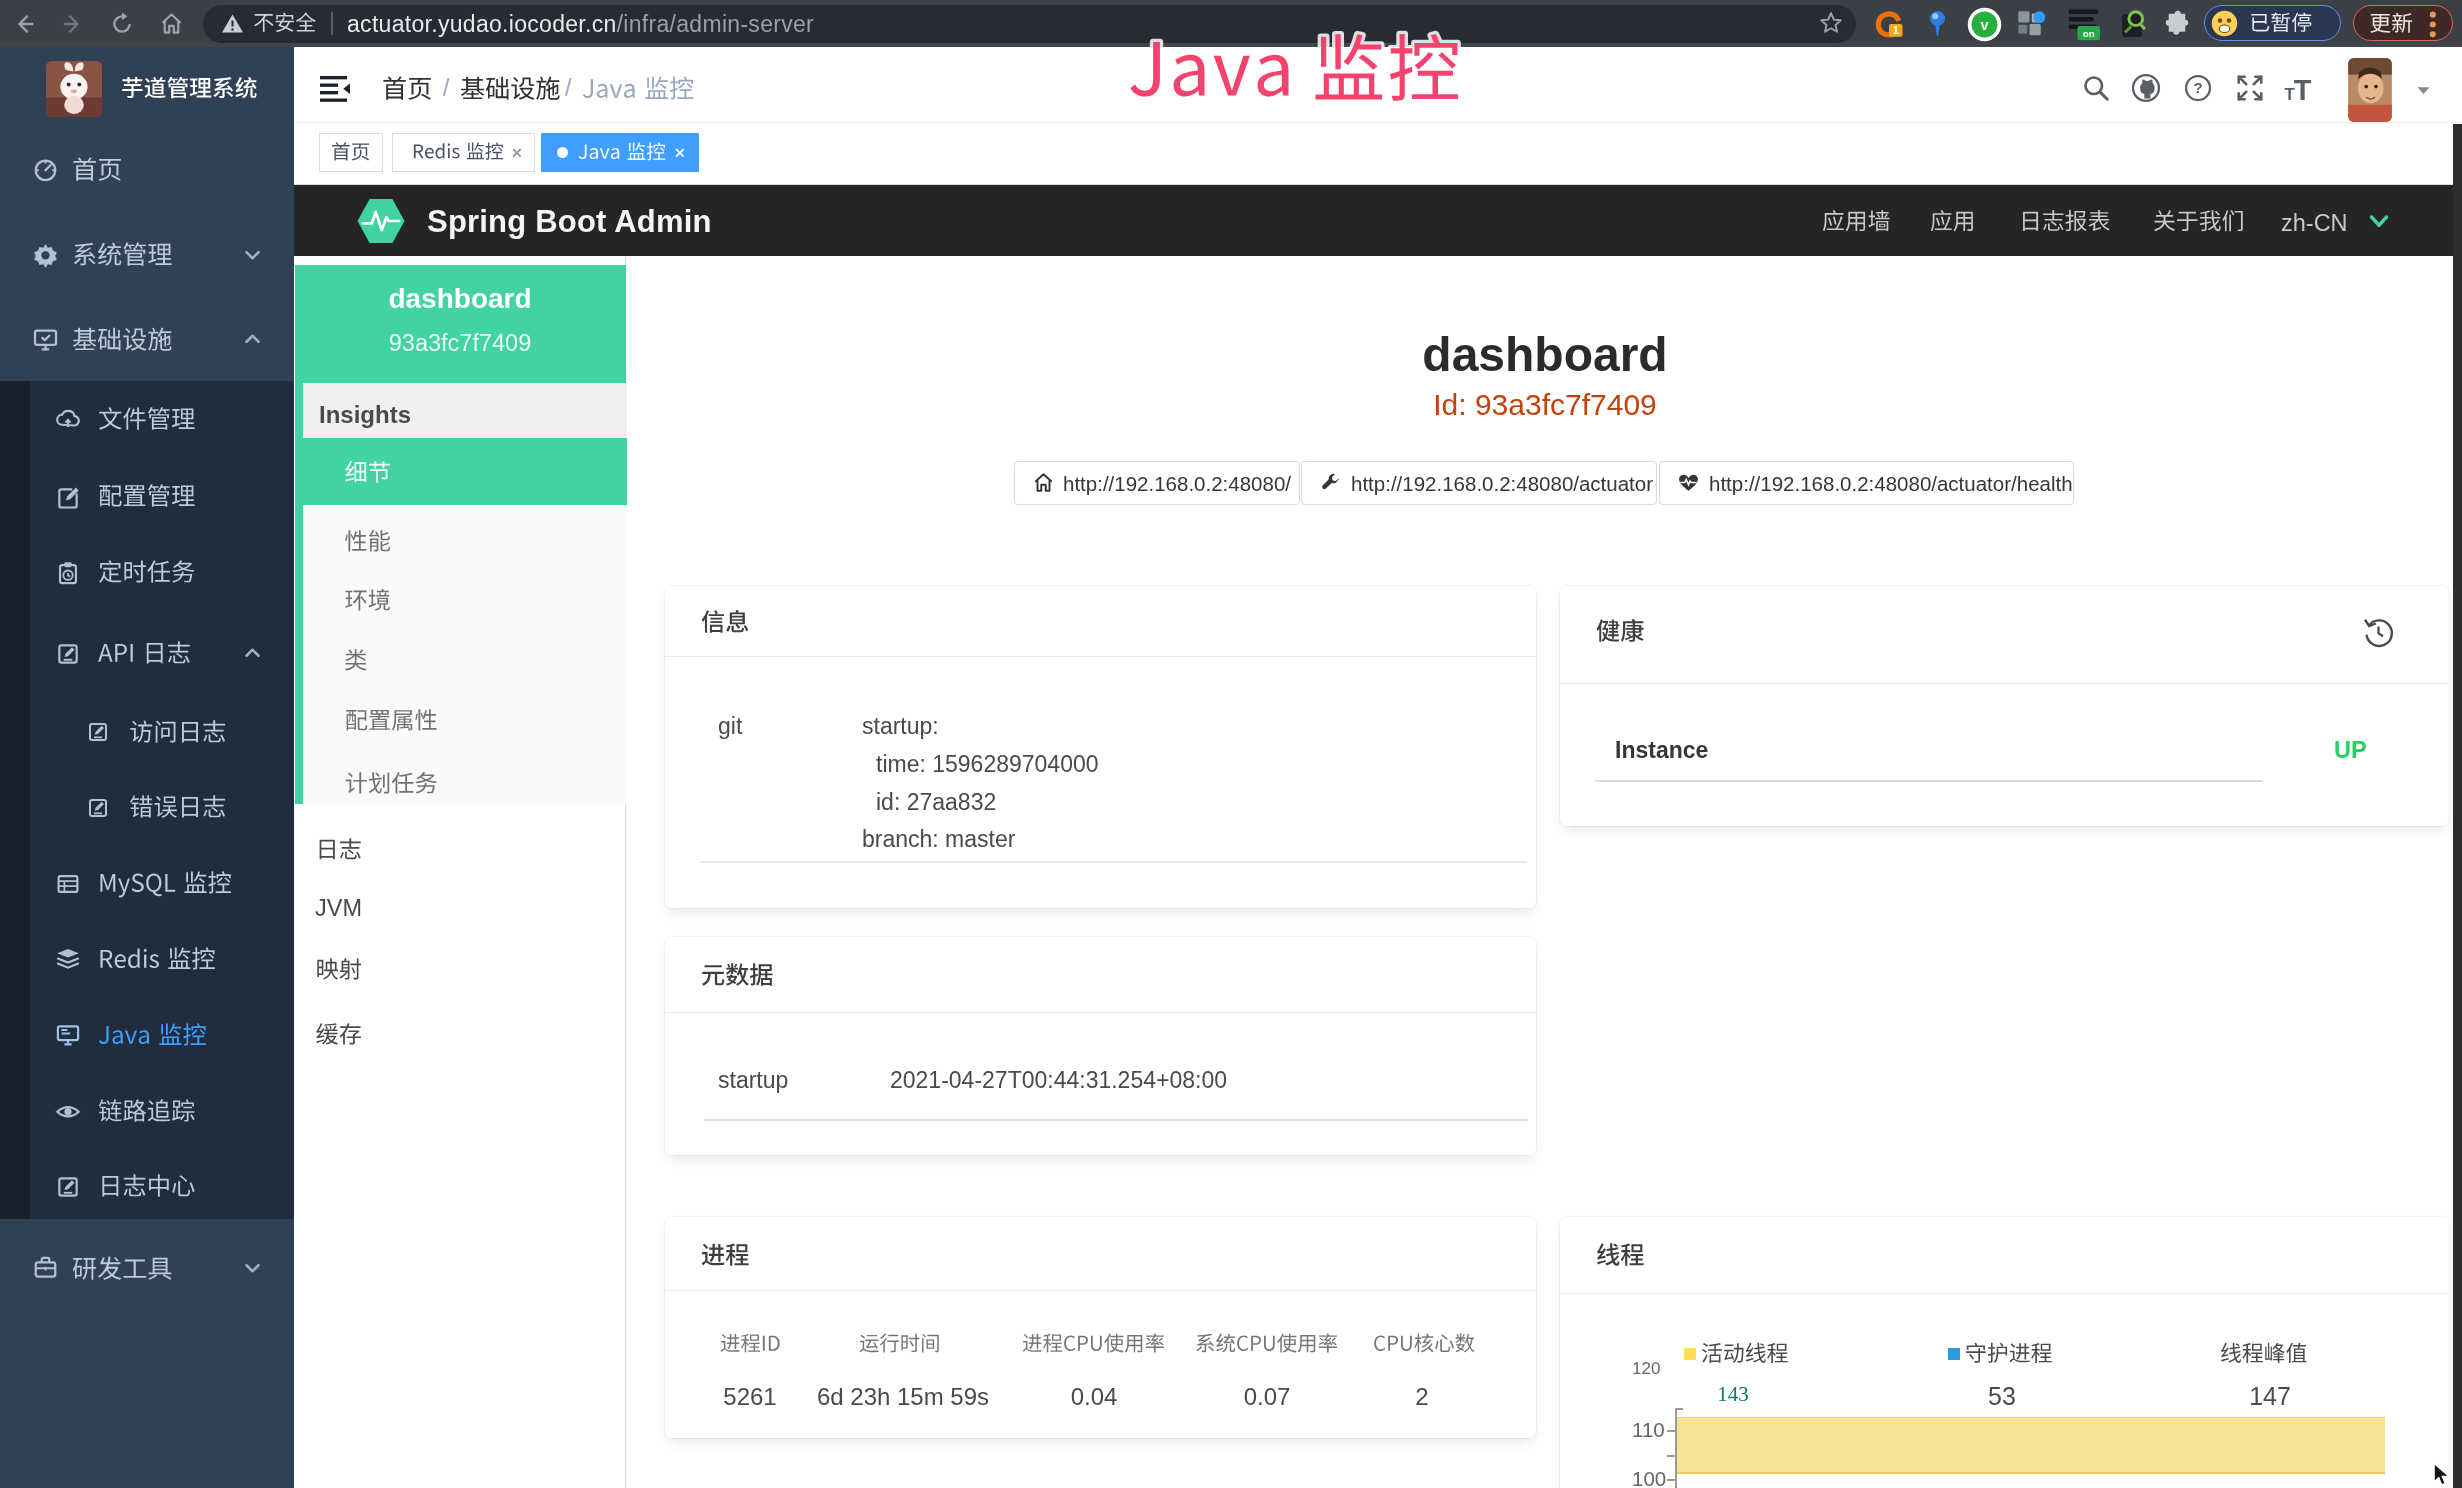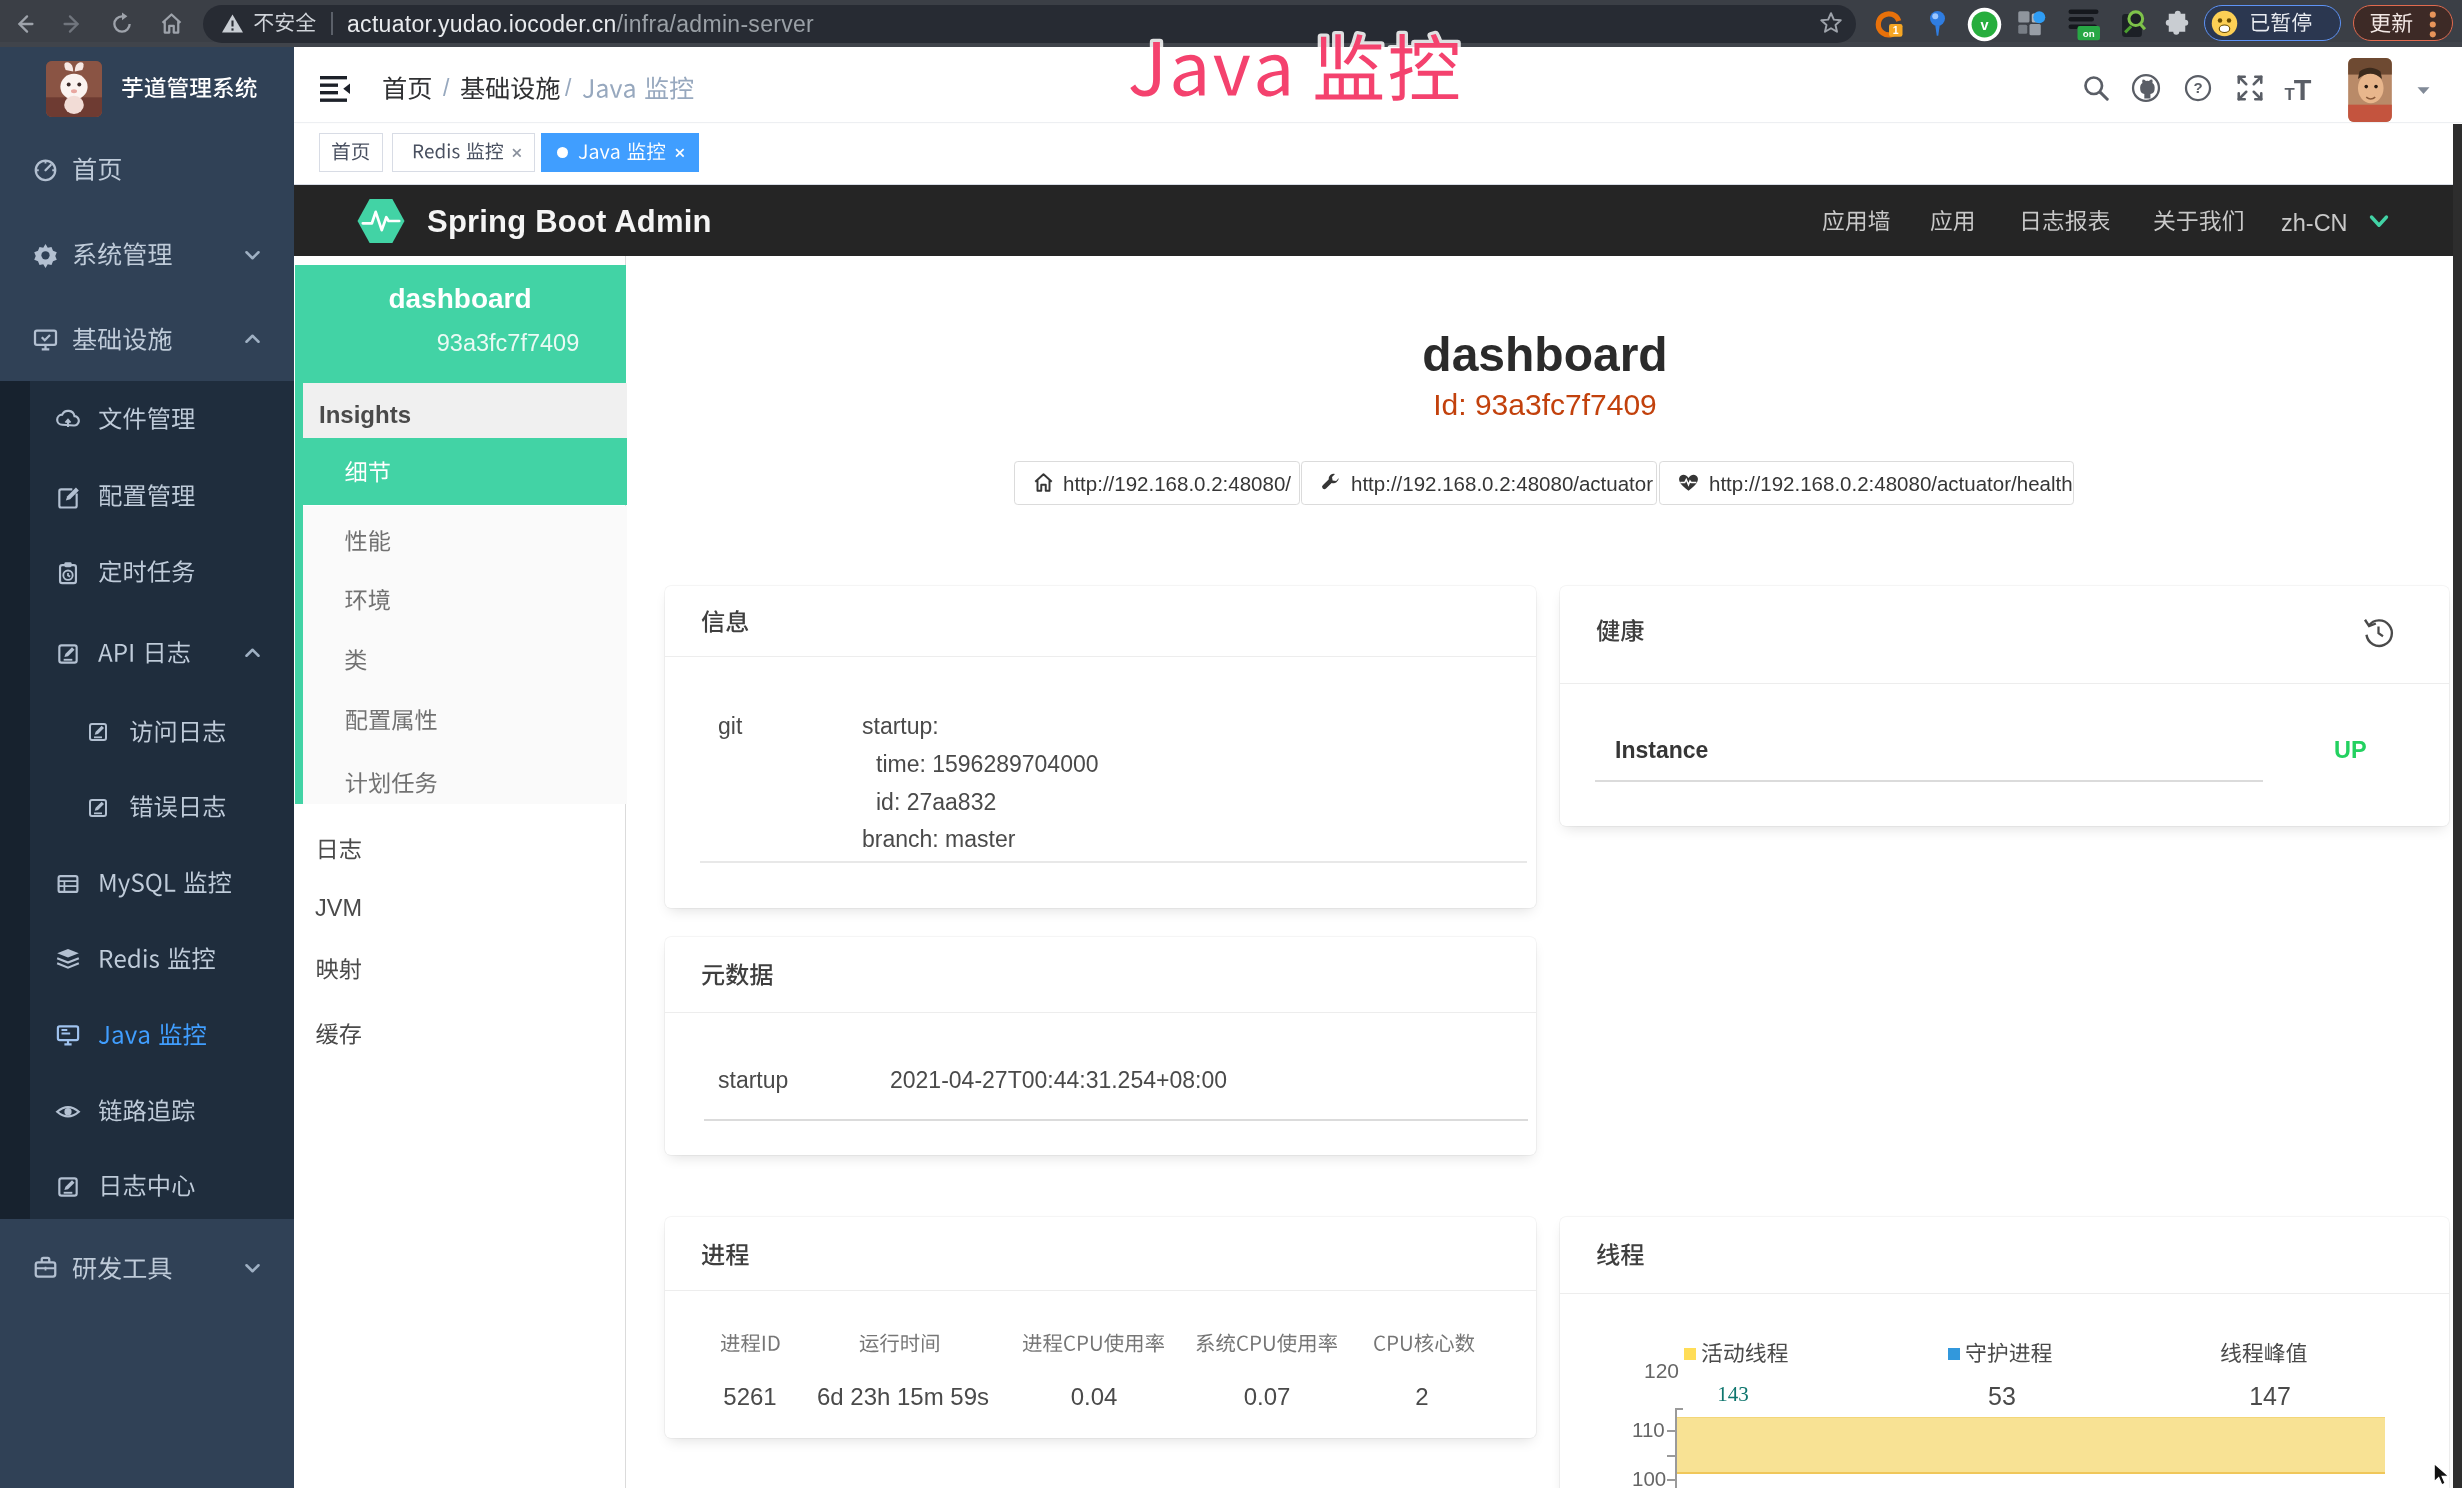--- a/index.html
+++ b/index.html
@@ -491,21 +491,21 @@
   </div>
 <div style="position:absolute;top:212px;font-family:'Liberation Sans',sans-serif;font-size:23.5px;color:#c9c9c9;font-weight:400;line-height:1;white-space:pre;left:2281px;">zh-CN</div>
 <div style="position:absolute;left:2369px;top:214px;width:20px;height:15px;">
     <svg width="20" height="15" viewBox="0 0 26 20">
       <path d="M3 4 L13 15 L23 4" stroke="#42d3a5" stroke-width="4.5" fill="none" stroke-linecap="round" stroke-linejoin="round"></path>
     </svg>
   </div>
 <div style="position:absolute;left:294px;top:256px;width:332px;height:1232px;background:#fff;border-right:0.8px solid #dbdbdb;"></div>
 <div style="position:absolute;left:295px;top:265px;width:331px;height:118px;background:#42d3a5;"></div>
 <div style="position:absolute;top:285px;font-family:'Liberation Sans',sans-serif;font-size:28px;color:#fff;font-weight:700;line-height:1;white-space:pre;left:460px;transform:translateX(-50%);">dashboard</div>
-<div style="position:absolute;top:332px;font-family:'Liberation Sans',sans-serif;font-size:23.5px;color:#eafaf4;font-weight:400;line-height:1;white-space:pre;left:460px;transform:translateX(-50%);margin-left:48px;">93a3fc7f7409</div>
+<div style="position:absolute;top:332px;font-family:'Liberation Sans',sans-serif;font-size:23.5px;color:#eafaf4;font-weight:400;line-height:1;white-space:pre;left:460px;transform:translateX(-50%);">93a3fc7f7409</div>
 <div style="position:absolute;left:295px;top:383px;width:7.6px;height:421px;background:#42d3a5;"></div>
 <div style="position:absolute;left:303px;top:383px;width:324px;height:55px;background:#f0f0f0;"></div>
 <div style="position:absolute;top:403px;font-family:'Liberation Sans',sans-serif;font-size:24px;color:#4a4a4a;font-weight:700;line-height:1;white-space:pre;left:319px;">Insights</div>
 <div style="position:absolute;left:303px;top:438px;width:324px;height:67px;background:#42d3a5;"></div>
 <div style="position:absolute;left:344px;top:456px;width:49px;height:36px">
     <svg width="49" height="36" viewBox="0 -32.9 64 48" style="position:absolute;overflow:visible">
       <path fill="#ffffff" d="M1.1 -1.6 1.6 0.7C4.6 0.0 8.7 -0.7 12.7 -1.6L12.6 -3.7C8.4 -2.9 4.0 -2.1 1.1 -1.6ZM1.8 -13.1C2.3 -13.4 3.1 -13.5 7.5 -14.1C5.9 -12.1 4.5 -10.4 3.8 -9.8C2.7 -8.7 1.9 -8.0 1.2 -7.9C1.5 -7.3 1.9 -6.2 2.0 -5.7C2.7 -6.1 3.8 -6.3 12.6 -7.8C12.6 -8.2 12.5 -9.1 12.5 -9.7L5.5 -8.7C8.2 -11.3 10.8 -14.6 13.1 -17.9L11.1 -19.1C10.5 -18.1 9.8 -17.1 9.1 -16.2L4.4 -15.7C6.4 -18.4 8.4 -21.8 10.0 -25.2L7.8 -26.2C6.2 -22.4 3.8 -18.4 2.9 -17.4C2.2 -16.3 1.6 -15.6 1.0 -15.4C1.3 -14.8 1.7 -13.6 1.8 -13.1ZM20.1 -2.2H15.6V-10.9H20.1ZM22.2 -2.2V-10.9H26.6V-2.2ZM13.4 -24.4V2.0H15.6V0.0H26.6V1.8H28.8V-24.4ZM20.1 -13.1H15.6V-22.1H20.1ZM22.2 -13.1V-22.1H26.6V-13.1Z M34.0 -15.1V-12.8H42.2V2.4H44.6V-12.8H54.9V-4.8C54.9 -4.3 54.7 -4.2 54.2 -4.2C53.5 -4.1 51.4 -4.1 49.2 -4.2C49.5 -3.5 49.8 -2.5 49.9 -1.8C52.8 -1.8 54.7 -1.8 55.9 -2.1C57.0 -2.5 57.3 -3.3 57.3 -4.7V-15.1ZM50.7 -26.0V-22.5H42.3V-26.0H40.0V-22.5H32.7V-20.3H40.0V-16.7H42.3V-20.3H50.7V-16.7H53.1V-20.3H60.3V-22.5H53.1V-26.0Z"></path>
     </svg>
   </div>
 <div style="position:absolute;left:303px;top:506px;width:324px;height:298px;background:#fafafa;"></div>
@@ -672,21 +672,21 @@
   </div>
 <div style="position:absolute;left:2220px;top:1338px;width:89px;height:34px">
     <svg width="89" height="34" viewBox="0 -30.7 118 45" style="position:absolute;overflow:visible">
       <path fill="#4a4a4a" d="M1.6 -1.6 2.0 0.5C4.7 -0.3 8.2 -1.3 11.5 -2.3L11.2 -4.2C7.7 -3.2 4.0 -2.1 1.6 -1.6ZM20.4 -22.6C21.9 -21.9 23.7 -20.8 24.6 -20.0L25.9 -21.3C25.0 -22.1 23.1 -23.2 21.7 -23.8ZM2.1 -12.3C2.5 -12.5 3.2 -12.6 6.7 -13.1C5.5 -11.2 4.3 -9.8 3.8 -9.2C2.9 -8.1 2.2 -7.4 1.6 -7.3C1.8 -6.7 2.1 -5.7 2.3 -5.3C2.9 -5.6 3.9 -5.9 11.1 -7.4C11.1 -7.8 11.1 -8.6 11.1 -9.2L5.4 -8.2C7.6 -10.8 9.8 -14.0 11.6 -17.2L9.8 -18.3C9.3 -17.2 8.6 -16.1 8.0 -15.1L4.3 -14.7C6.0 -17.1 7.7 -20.3 9.0 -23.3L6.9 -24.3C5.8 -20.8 3.7 -17.1 3.0 -16.1C2.4 -15.1 1.9 -14.5 1.4 -14.3C1.6 -13.7 2.0 -12.7 2.1 -12.3ZM25.7 -10.1C24.6 -8.3 23.0 -6.6 21.1 -5.2C20.6 -6.7 20.2 -8.6 20.0 -10.6L27.3 -12.0L27.0 -13.9L19.7 -12.6C19.5 -13.8 19.4 -15.1 19.3 -16.4L26.5 -17.5L26.2 -19.4L19.2 -18.4C19.1 -20.3 19.1 -22.3 19.1 -24.4H16.9C17.0 -22.2 17.0 -20.1 17.1 -18.1L12.6 -17.4L12.9 -15.4L17.3 -16.1C17.3 -14.8 17.5 -13.5 17.6 -12.2L12.0 -11.2L12.3 -9.2L17.9 -10.2C18.2 -7.8 18.7 -5.7 19.3 -3.9C16.8 -2.2 14.0 -0.9 11.0 0.0C11.6 0.5 12.1 1.3 12.4 1.8C15.1 0.8 17.7 -0.4 20.0 -1.9C21.2 0.7 22.8 2.2 24.9 2.2C26.9 2.2 27.5 1.3 27.9 -2.0C27.4 -2.2 26.7 -2.6 26.3 -3.1C26.2 -0.6 25.9 0.1 25.1 0.1C23.8 0.1 22.7 -1.1 21.8 -3.2C24.1 -4.9 26.1 -7.0 27.6 -9.3Z M44.4 -21.3H53.2V-15.9H44.4ZM42.4 -23.1V-14.0H55.3V-23.1ZM42.0 -6.1V-4.2H47.7V-0.4H40.0V1.5H56.9V-0.4H49.8V-4.2H55.7V-6.1H49.8V-9.6H56.3V-11.5H41.3V-9.6H47.7V-6.1ZM39.5 -24.0C37.3 -23.0 33.5 -22.1 30.2 -21.6C30.5 -21.1 30.8 -20.4 30.9 -19.9C32.2 -20.1 33.7 -20.4 35.1 -20.6V-16.2H30.4V-14.2H34.9C33.7 -10.8 31.7 -7.0 29.8 -5.0C30.2 -4.5 30.7 -3.6 30.9 -3.0C32.4 -4.8 34.0 -7.7 35.1 -10.6V2.3H37.3V-10.2C38.3 -9.0 39.4 -7.5 39.9 -6.6L41.2 -8.4C40.7 -9.0 38.1 -11.6 37.3 -12.4V-14.2H40.9V-16.2H37.3V-21.1C38.7 -21.5 39.9 -21.8 41.0 -22.3Z M75.3 -20.2H80.9C80.2 -18.8 79.1 -17.5 77.8 -16.4C76.6 -17.5 75.7 -18.6 75.0 -19.8ZM75.3 -24.4C74.1 -21.4 71.8 -18.8 69.3 -17.1C69.7 -16.8 70.5 -15.9 70.7 -15.5C71.8 -16.3 72.8 -17.2 73.7 -18.2C74.4 -17.2 75.3 -16.2 76.3 -15.2C74.1 -13.7 71.6 -12.6 69.1 -12.0C69.5 -11.6 70.0 -10.8 70.2 -10.3C72.9 -11.1 75.5 -12.3 77.8 -13.9C79.7 -12.6 82.0 -11.4 84.6 -10.7C84.9 -11.2 85.5 -12.1 86.0 -12.5C83.4 -13.1 81.2 -14.1 79.4 -15.3C81.3 -16.9 82.8 -19.0 83.8 -21.4L82.4 -22.0L82.0 -22.0H76.4C76.7 -22.6 77.1 -23.2 77.3 -23.8ZM76.6 -12.1V-10.2H71.3V-8.5H76.6V-6.6H71.4V-5.0H76.6V-2.8H70.1V-1.1H76.6V2.3H78.7V-1.1H85.2V-2.8H78.7V-5.0H84.0V-6.6H78.7V-8.5H84.1V-10.2H78.7V-12.1ZM63.6 -24.1V-3.6L61.7 -3.4V-19.5H60.0V-1.5L67.2 -2.1V-1.0H68.8V-19.5H67.2V-3.9L65.3 -3.7V-24.1Z M104.4 -24.4C104.3 -23.5 104.1 -22.4 104.0 -21.4H96.5V-19.5H103.6C103.5 -18.5 103.3 -17.5 103.1 -16.8H98.1V-0.4H95.3V1.5H114.8V-0.4H112.2V-16.8H105.1C105.3 -17.5 105.5 -18.5 105.7 -19.5H113.9V-21.4H106.2L106.7 -24.2ZM100.0 -0.4V-2.8H110.2V-0.4ZM100.0 -11.0H110.2V-8.5H100.0ZM100.0 -12.6V-15.1H110.2V-12.6ZM100.0 -6.9H110.2V-4.4H100.0ZM94.7 -24.3C93.1 -19.9 90.6 -15.6 87.9 -12.8C88.3 -12.2 88.9 -11.1 89.1 -10.6C90.0 -11.5 90.8 -12.6 91.6 -13.8V2.3H93.6V-17.1C94.8 -19.2 95.8 -21.4 96.7 -23.7Z"></path>
     </svg>
   </div>
 <div style="position:absolute;top:1384px;font-family:Liberation Serif, serif;font-size:21px;color:#0f766e;font-weight:400;line-height:1;white-space:pre;left:1733px;transform:translateX(-50%);">143</div>
 <div style="position:absolute;top:1384px;font-family:'Liberation Sans',sans-serif;font-size:25px;color:#4a4a4a;font-weight:400;line-height:1;white-space:pre;left:2002px;transform:translateX(-50%);">53</div>
 <div style="position:absolute;top:1384px;font-family:'Liberation Sans',sans-serif;font-size:25px;color:#4a4a4a;font-weight:400;line-height:1;white-space:pre;left:2270px;transform:translateX(-50%);">147</div>
 <div style="position:absolute;top:1420px;font-family:'Liberation Sans',sans-serif;font-size:20.5px;color:#666;font-weight:400;line-height:1;white-space:pre;left:1632px;">110</div>
-<div style="position:absolute;top:1360px;font-family:'Liberation Sans',sans-serif;font-size:21px;color:#666;font-weight:400;line-height:1;white-space:pre;left:1632px;margin-left:12px;">120</div>
+<div style="position:absolute;top:1360px;font-family:'Liberation Sans',sans-serif;font-size:17px;color:#666;font-weight:400;line-height:1;white-space:pre;left:1632px;">120</div>
 <div style="position:absolute;top:1469px;font-family:'Liberation Sans',sans-serif;font-size:20.5px;color:#666;font-weight:400;line-height:1;white-space:pre;left:1632px;">100</div>
 <div style="position:absolute;left:1675px;top:1408px;width:1.5px;height:80px;background:#9a9a9a;"></div>
 <div style="position:absolute;left:1675px;top:1408px;width:7.6px;height:1.5px;background:#9a9a9a;"></div>
 <div style="position:absolute;left:1667px;top:1430px;width:9px;height:1.5px;background:#9a9a9a;"></div>
 <div style="position:absolute;left:1667px;top:1455px;width:9px;height:1.5px;background:#9a9a9a;"></div>
 <div style="position:absolute;left:1667px;top:1479px;width:9px;height:1.5px;background:#9a9a9a;"></div>
 <div style="position:absolute;left:1677px;top:1417px;width:708px;height:57px;background:#f8e294;border-top:1.5px solid #f3d678;border-bottom:2.3px solid #f0c75a;"></div>
 <div style="position:absolute;left:2453px;top:124px;width:10px;height:1365px;background:#2d2d2d;"></div>
 <div style="position:absolute;left:1127px;top:18px;width:336px;height:111px">
     <svg width="336" height="111" viewBox="0 -102.8 443 147" style="position:absolute;overflow:visible">

